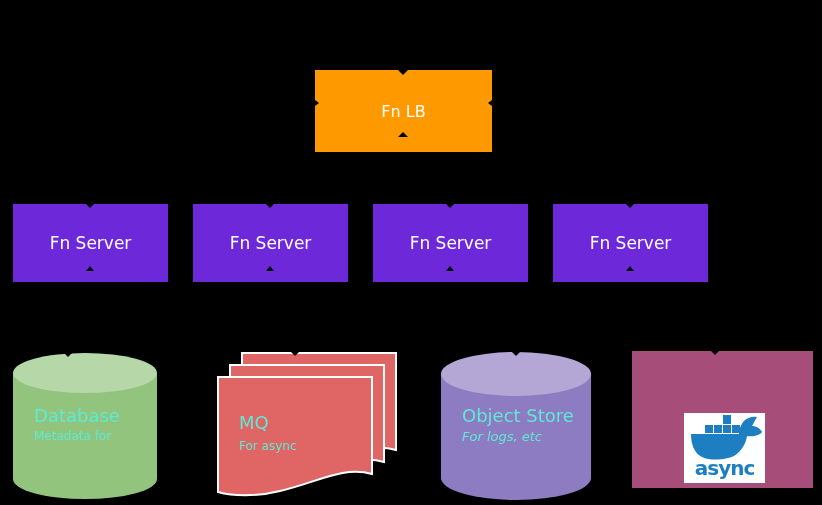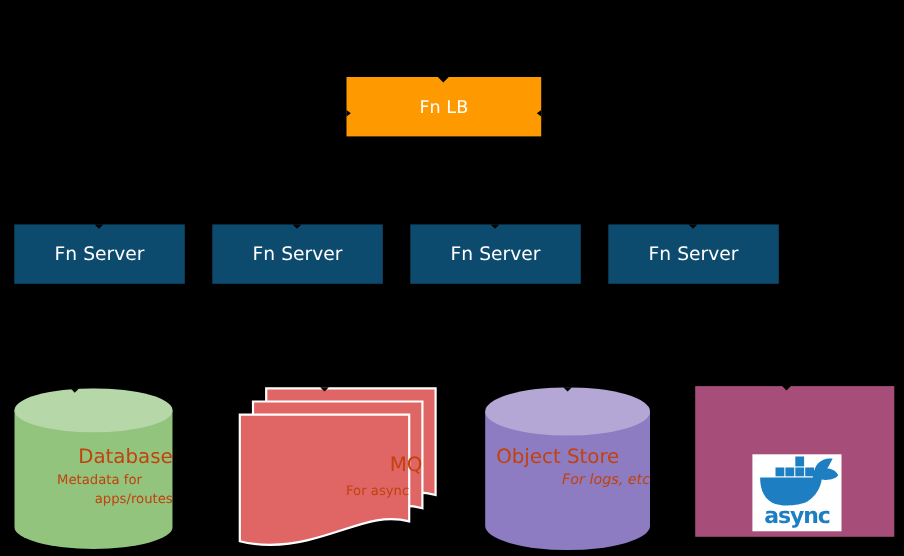--- a/index.html
+++ b/index.html
@@ -4,26 +4,26 @@
 <style>
   html, body { margin:0; padding:0; background:#000; }
   .canvas {
     position:relative; width:822px; height:505px; background:#000;
     font-family:"DejaVu Sans", sans-serif; overflow:hidden;
   }
   .node {
     position:absolute; display:flex; align-items:center; justify-content:center;
     color:#fff; text-align:center;
   }
-  .lb   { left:315px; top:70px; width:177px; height:54px; background:#ff9900; font-size:16px; }
-  .server { top:204px; width:155px; height:54px; background:#0c4a6e; font-size:17px; }
+  .lb   { left:315px; top:70px; width:177px; height:82px; background:#ff9900; font-size:16px; }
+  .server { top:204px; width:155px; height:78px; background:#6d28d9; font-size:17px; }
   .srv1 { left:13px; } .srv2 { left:193px; } .srv3 { left:373px; } .srv4 { left:553px; }
 
   .abs { position:absolute; }
-  .label { position:absolute; color:#c2410c; text-align:right; line-height:1.15; }
+  .label { position:absolute; color:#5eead4; text-align:left; line-height:1.15;padding-left:21px; }
   .t18 { font-size:18px; }
   .t13 { font-size:13px; }
   .t12 { font-size:12px; }
 
   .registry {
     position:absolute; left:632px; top:351px; width:181px; height:137px;
     background:#a64d79;
   }
 
   .docker-badge {
@@ -69,21 +69,20 @@
   <div class="node server srv4">
     <span>Fn Server</span>
   </div>
 
   <svg class="abs" style="left:13px; top:353px;" width="144" height="146" viewBox="0 0 144 146">
     <path d="M0,20 V126 A72,20 0 0 0 144,126 V20 Z" fill="#93c47d"></path>
     <ellipse cx="72" cy="20" rx="72" ry="20" fill="#b6d7a8"></ellipse>
   </svg>
   <div class="label t18" style="left:13px; top:406px; width:144px;">Database</div>
   <div class="label t12" style="left:13px; top:430px; width:116px;">Metadata for</div>
-  <div class="label t12" style="left:13px; top:447px; width:144px;">apps/routes</div>
 
   <svg class="doc-svg" style="left:240px; top:351px;" width="158" height="124" viewBox="-2 -2 158 124">
     <path d="M0,0 H154 V97 C125,89 100,105 62,114 C38,120 14,119 0,115 Z" stroke="#ffffff" stroke-width="2" fill="#e06666"></path>
   </svg>
   <svg class="doc-svg" style="left:228px; top:363px;" width="158" height="124" viewBox="-2 -2 158 124">
     <path d="M0,0 H154 V97 C125,89 100,105 62,114 C38,120 14,119 0,115 Z" stroke="#ffffff" stroke-width="2" fill="#e06666"></path>
   </svg>
   <svg class="doc-svg" style="left:216px; top:375px;" width="158" height="124" viewBox="-2 -2 158 124">
     <path d="M0,0 H154 V97 C125,89 100,105 62,114 C38,120 14,119 0,115 Z" stroke="#ffffff" stroke-width="2" fill="#e06666"></path>
   </svg>

